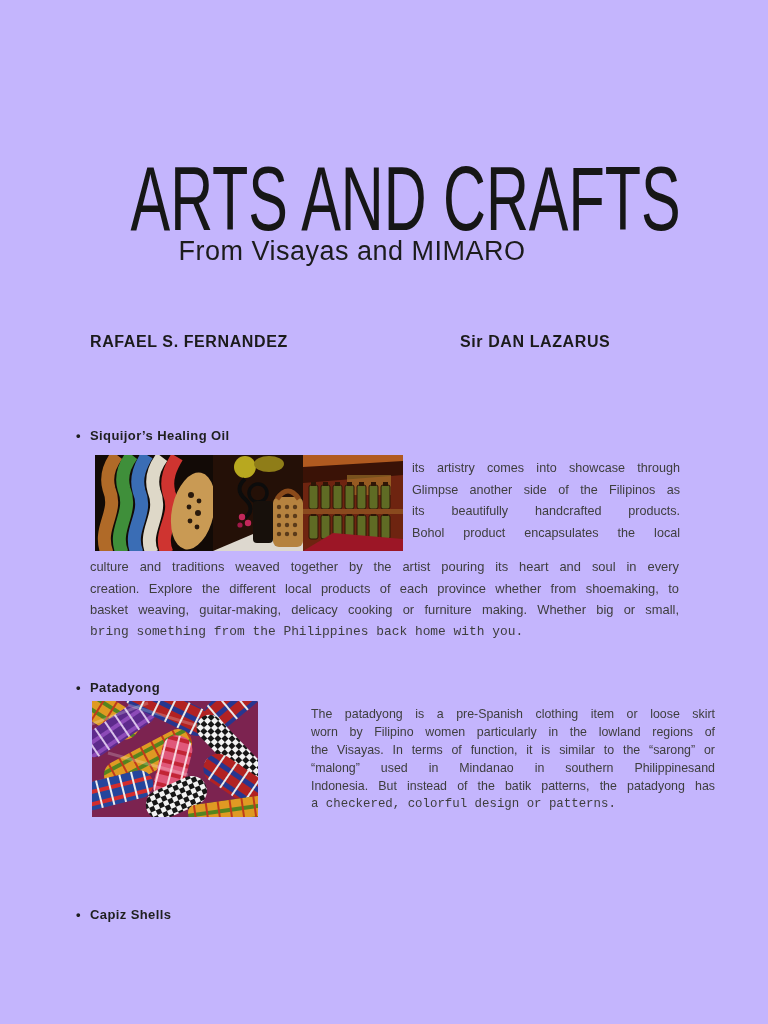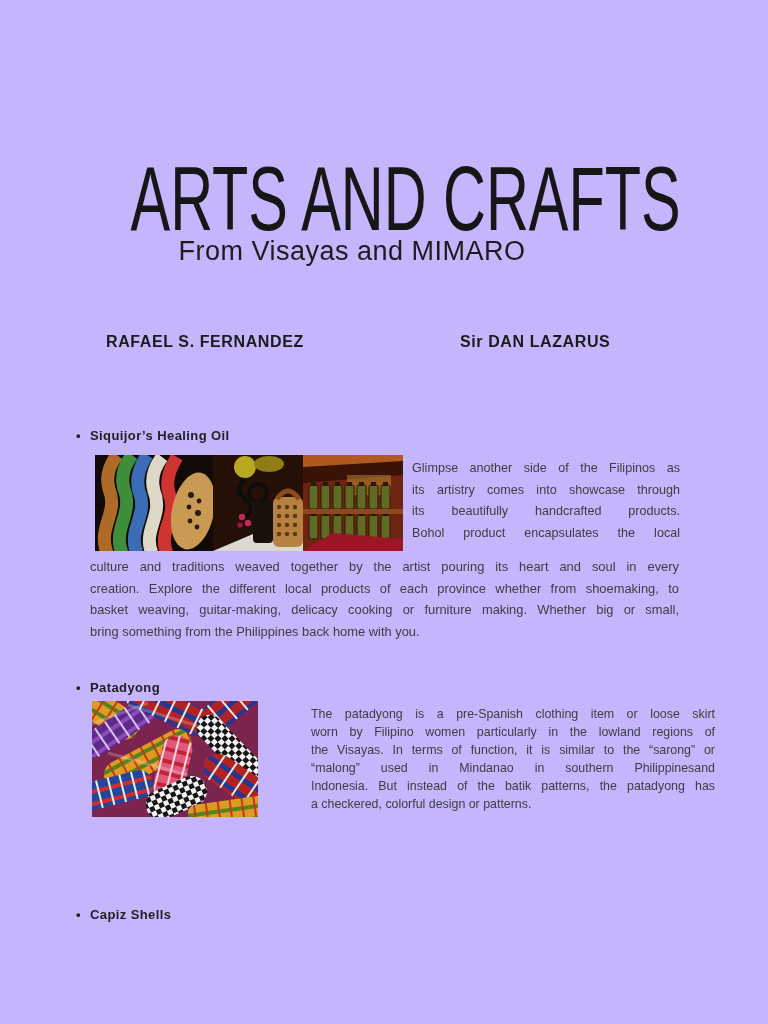--- a/index.html
+++ b/index.html
@@ -14,34 +14,34 @@
     transform:scaleX(0.66); transform-origin:50% 50%; font-weight:400;
   }
   .subtitle {
     position:absolute; top:236px; left:0; width:704px; text-align:center;
     font-size:27px; color:#1c1c1c; letter-spacing:0.5px; font-weight:400;
   }
   .author {
     position:absolute; top:333px; font-size:16px; font-weight:bold;
     color:#1b1b1b; letter-spacing:0.6px; white-space:nowrap;
   }
-  .author.left { left:90px;margin-left:16px; }
+  .author.left { left:90px; }
   .author.right { left:460px; }
   .bullet-row {
     position:absolute; left:76px; font-size:13px; line-height:16px;
     font-weight:bold; color:#1f1f1f; letter-spacing:0.4px; white-space:nowrap;
   }
   .bullet-row .dot { display:inline-block; width:14px; }
   .b1 { top:412px; } .b2 { top:428px; } .b3 { top:680px; } .b4 { top:907px; }
   .photo { position:absolute; display:block; }
   .photo.crafts { left:95px; top:455px; width:308px; height:96px; }
   .photo.patadyong { left:92px; top:701px; width:166px; height:116px; }
   .para { position:absolute; color:#3e3e3e; }
   .para .line { text-align:justify; text-align-last:justify; }
-  .para .line.last { text-align-last:left; }
+  .para .line.last { text-align-last:left;font-family:Liberation Mono, monospace; }
   .p-side { left:412px; top:458px; width:268px; font-size:12.6px; line-height:21.6px; }
   .p-full { left:90px;  top:556px; width:589px; font-size:12.9px; line-height:21.7px; }
   .p-pat  { left:275px; top:705px; width:404px; font-size:12.4px; line-height:18px;margin-left:36px; }
 </style>
 </head>
 <body>
 
 <div class="page">
 
   <div class="title">ARTS AND CRAFTS</div>
@@ -131,22 +131,22 @@
         <rect x="264" y="57" width="5" height="4"></rect>
           <rect x="276" y="57" width="5" height="4"></rect>
         <rect x="288" y="57" width="5" height="4"></rect>
       </g>
       <rect x="208" y="54" width="100" height="5" fill="#8a4a1e"></rect>
     </g>
     <polygon points="208,96 238,78 308,84 308,96" fill="#9c1626"></polygon>
   </svg>
 
   <div class="para p-side">
+    <div class="line">its artistry comes into showcase through</div>
     <div class="line">Glimpse another side of the Filipinos as</div>
-    <div class="line">its artistry comes into showcase through</div>
     <div class="line">its beautifully handcrafted products.</div>
     <div class="line">Bohol product encapsulates the local</div>
   </div>
 
   <div class="para p-full">
     <div class="line">culture and traditions weaved together by the artist pouring its heart and soul in every</div>
     <div class="line">creation. Explore the different local products of each province whether from shoemaking, to</div>
     <div class="line">basket weaving, guitar-making, delicacy cooking or furniture making. Whether big or small,</div>
     <div class="line last">bring something from the Philippines back home with you.</div>
   </div>

